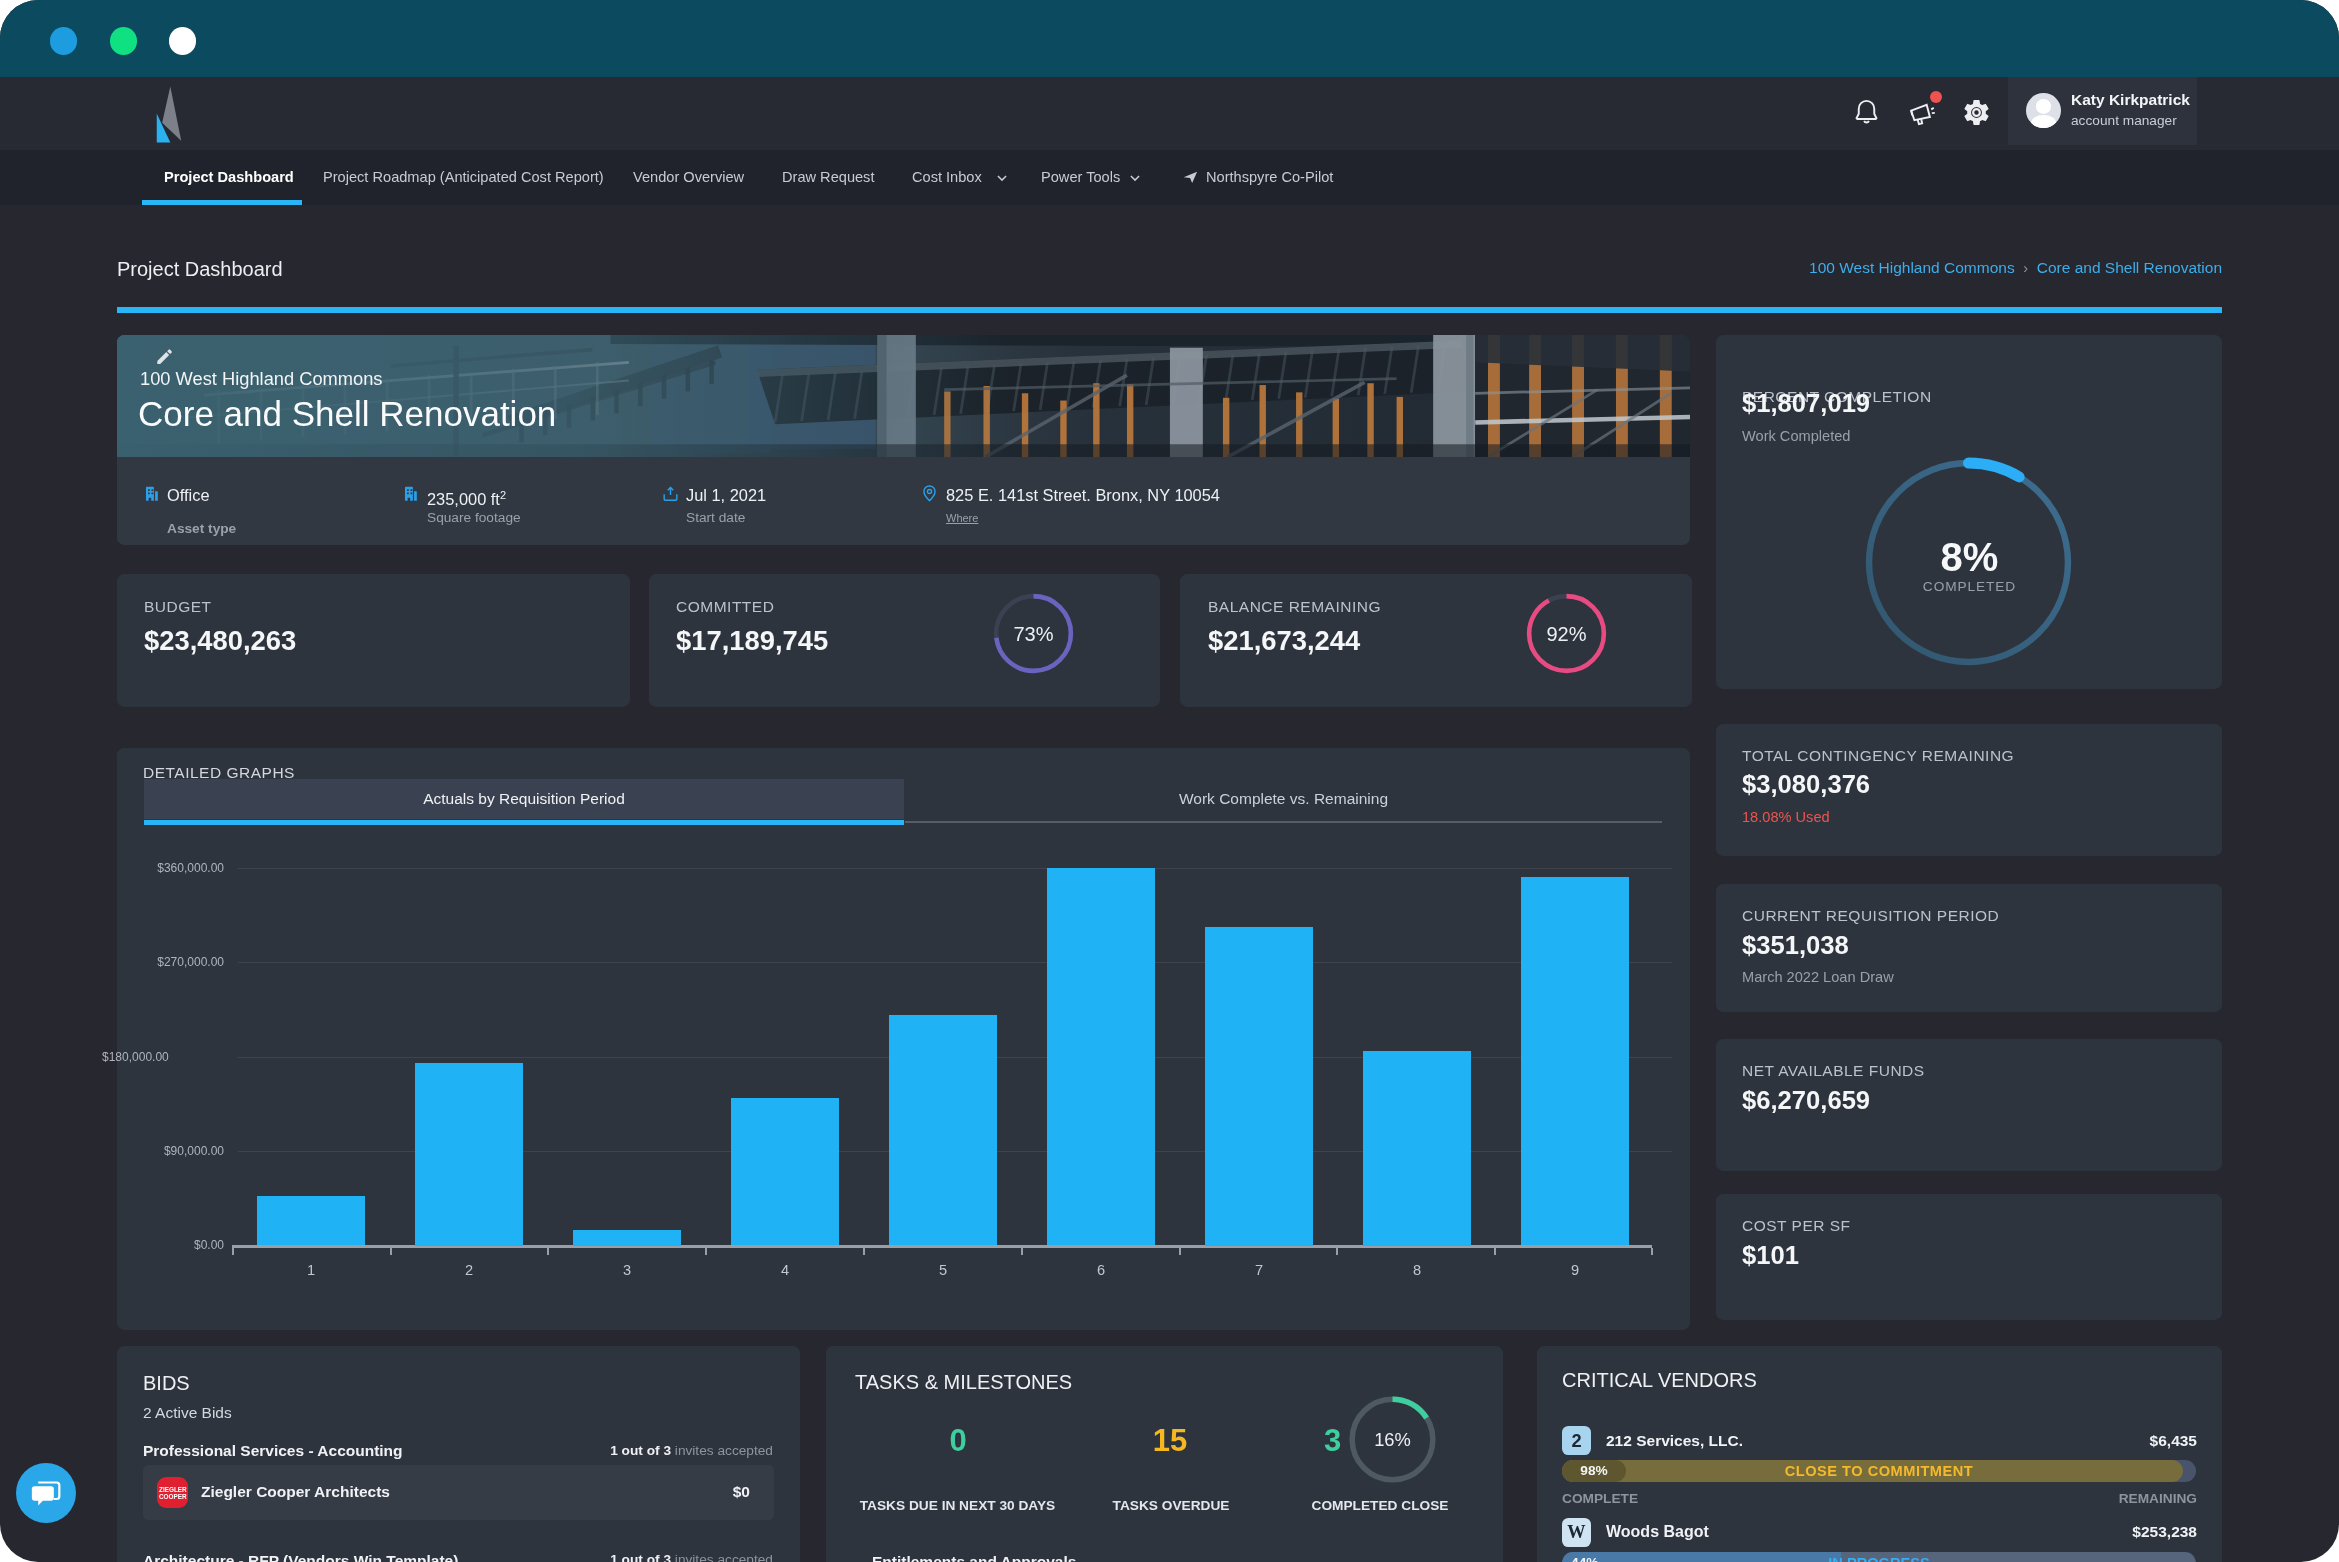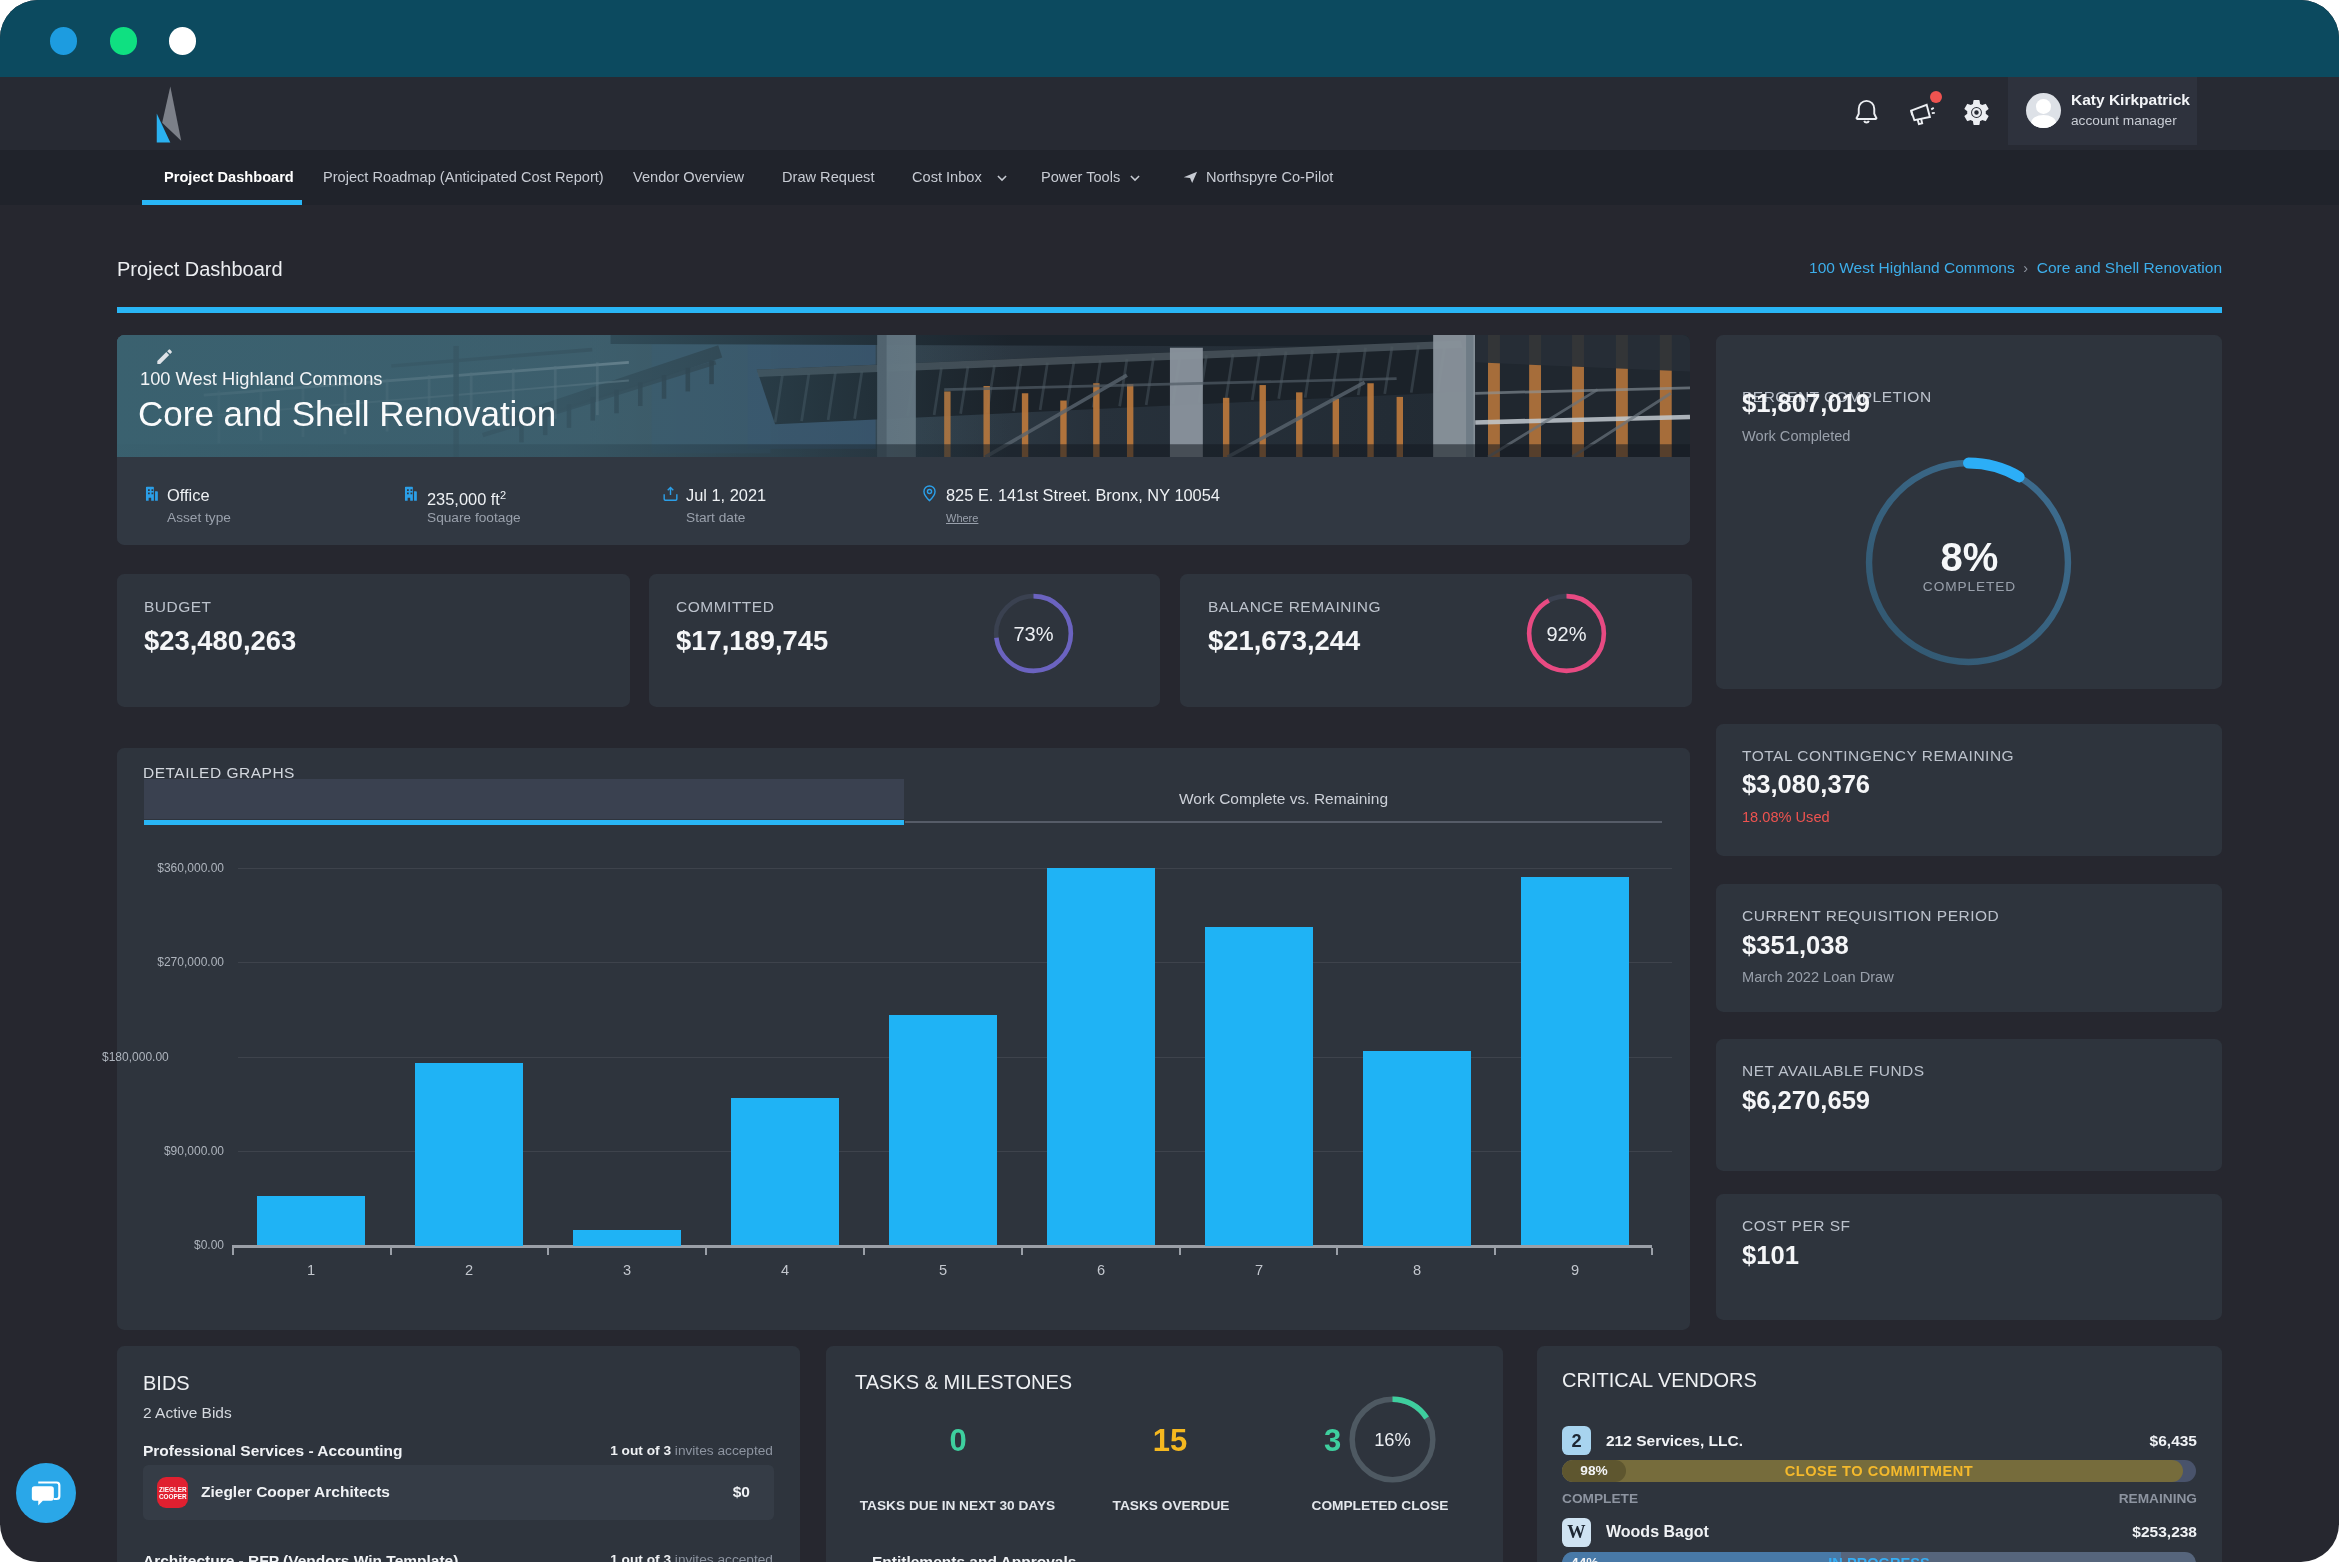--- a/index.html
+++ b/index.html
@@ -178,21 +178,21 @@
 <path d="M3 17.2 L14.8 5.4 L18.6 9.2 L6.8 21 L3 21 Z"></path>
           <path d="M16 4.2 L17.9 2.3 a1.4 1.4 0 0 1 2 0 L21.7 4.1 a1.4 1.4 0 0 1 0 2 L19.8 8 Z"></path>
 </svg>
         <div class="a" style="left:23px;top:33px;height:22px;line-height:22px;font-size:18.3px;color:#f2f4f6;">100 West Highland Commons</div>
         <div class="a" style="left:21px;top:58px;height:42px;line-height:42px;font-size:35px;color:#fafbfc;">Core and Shell Renovation</div>
         <svg class="a" style="left:25px;top:149px;" width="19" height="19" viewBox="0 0 24 24" fill="#2b9fe8">
           <path d="M5 21 V4.5 a1 1 0 0 1 1-1 h8 a1 1 0 0 1 1 1 V21 h-3.4 v-3.6 h-3.2 V21 Z M7.6 6.6h2.2v2.2H7.6zm4.4 0h2.2v2.2H12zM7.6 10.6h2.2v2.2H7.6zm4.4 0h2.2v2.2H12z" fill-rule="evenodd"></path>
           <path d="M16.5 9 h2.5 a1 1 0 0 1 1 1 v11 h-3.5 z"></path>
         </svg>
         <div class="a" style="left:50px;top:150px;height:20px;line-height:20px;font-size:16.4px;color:#eef1f4;white-space:nowrap;">Office</div>
-        <div class="a" style="left:50px;top:175px;height:16.4px;line-height:16.4px;font-size:13.7px;color:#9aa1ac;">Asset type</div>
+        <div class="a" style="left:50px;top:186px;height:16.4px;line-height:16.4px;font-size:13.7px;color:#9aa1ac;font-weight:bold;">Asset type</div>
         <svg class="a" style="left:284px;top:149px;" width="19" height="19" viewBox="0 0 24 24" fill="#2b9fe8">
           <path d="M5 21 V4.5 a1 1 0 0 1 1-1 h8 a1 1 0 0 1 1 1 V21 h-3.4 v-3.6 h-3.2 V21 Z M7.6 6.6h2.2v2.2H7.6zm4.4 0h2.2v2.2H12zM7.6 10.6h2.2v2.2H7.6zm4.4 0h2.2v2.2H12z" fill-rule="evenodd"></path>
           <path d="M16.5 9 h2.5 a1 1 0 0 1 1 1 v11 h-3.5 z"></path>
         </svg>
         <div class="a" style="left:310px;top:150px;height:20px;line-height:20px;font-size:16.4px;color:#eef1f4;white-space:nowrap;">235,000 ft<span style="font-size:11px;vertical-align:6.4px;">2</span></div>
         <div class="a" style="left:310px;top:175px;height:16.4px;line-height:16.4px;font-size:13.7px;color:#9aa1ac;">Square footage</div>
         <svg class="a" style="left:544px;top:149px;" width="19" height="19" viewBox="0 0 24 24" fill="none" stroke="#2b9fe8" stroke-width="1.8">
           <path d="M12 14 V5 M8.5 8 L12 4.5 L15.5 8"></path>
           <path d="M4 13 v6 a1.5 1.5 0 0 0 1.5 1.5 h13 a1.5 1.5 0 0 0 1.5-1.5 v-6"></path>
         </svg>
@@ -220,20 +220,21 @@
         <text x="51" y="58.7" text-anchor="middle" fill="#eceff3" font-size="22" font-family="Liberation Sans,sans-serif">73%</text>
       </svg>
 <svg class="a" style="left:1520px;top:587px;" width="93" height="93" viewBox="0 0 102 102">
         <circle cx="51" cy="51" r="41" fill="none" stroke="#3a4150" stroke-width="5"></circle>
         <circle cx="51" cy="51" r="41" fill="none" stroke="#e84a82" stroke-width="5" stroke-dasharray="237.0 257.6" stroke-linecap="butt" transform="rotate(-90 51 51)"></circle>
         <text x="51" y="58.7" text-anchor="middle" fill="#eceff3" font-size="22" font-family="Liberation Sans,sans-serif">92%</text>
       </svg>
 <div class="panel" style="left:117px;top:748px;width:1573px;height:582px;"></div>
 <div class="a cap" style="left:143px;top:764px;height:18.3px;line-height:18.3px;font-size:15.5px;color:#d3d7de;">DETAILED GRAPHS</div>
 <div class="a" style="left:144px;top:779px;width:760px;height:40px;background:#3a4150;"></div>
+<div class="a" style="left:144px;top:779px;width:760px;height:40px;line-height:40px;text-align:center;font-size:15.5px;color:#f0f2f5;">Actuals by Requisition Period</div>
 <div class="a" style="left:905px;top:779px;width:757px;height:40px;line-height:40px;text-align:center;font-size:15.5px;color:#ccd0d8;">Work Complete vs. Remaining</div>
 <div class="a" style="left:144px;top:820px;width:760px;height:4.6px;background:#29b6f6;"></div>
 <div class="a" style="left:905px;top:821px;width:757px;height:1.8px;background:#565c68;"></div>
 <div class="a" style="left:238px;top:868px;width:1434px;height:0.9px;background:rgba(255,255,255,0.08);"></div>
 <div class="a" style="left:102px;top:860px;width:122px;height:16.4px;line-height:16.4px;font-size:12px;color:#aeb4bd;text-align:right;">$360,000.00</div>
 <div class="a" style="left:238px;top:962px;width:1434px;height:0.9px;background:rgba(255,255,255,0.08);"></div>
 <div class="a" style="left:102px;top:954px;width:122px;height:16.4px;line-height:16.4px;font-size:12px;color:#aeb4bd;text-align:right;">$270,000.00</div>
 <div class="a" style="left:238px;top:1057px;width:1434px;height:0.9px;background:rgba(255,255,255,0.08);"></div>
 <div class="a" style="left:102px;top:1049px;width:122px;height:16.4px;line-height:16.4px;font-size:12px;color:#aeb4bd;">$180,000.00</div>
 <div class="a" style="left:238px;top:1151px;width:1434px;height:0.9px;background:rgba(255,255,255,0.08);"></div>

